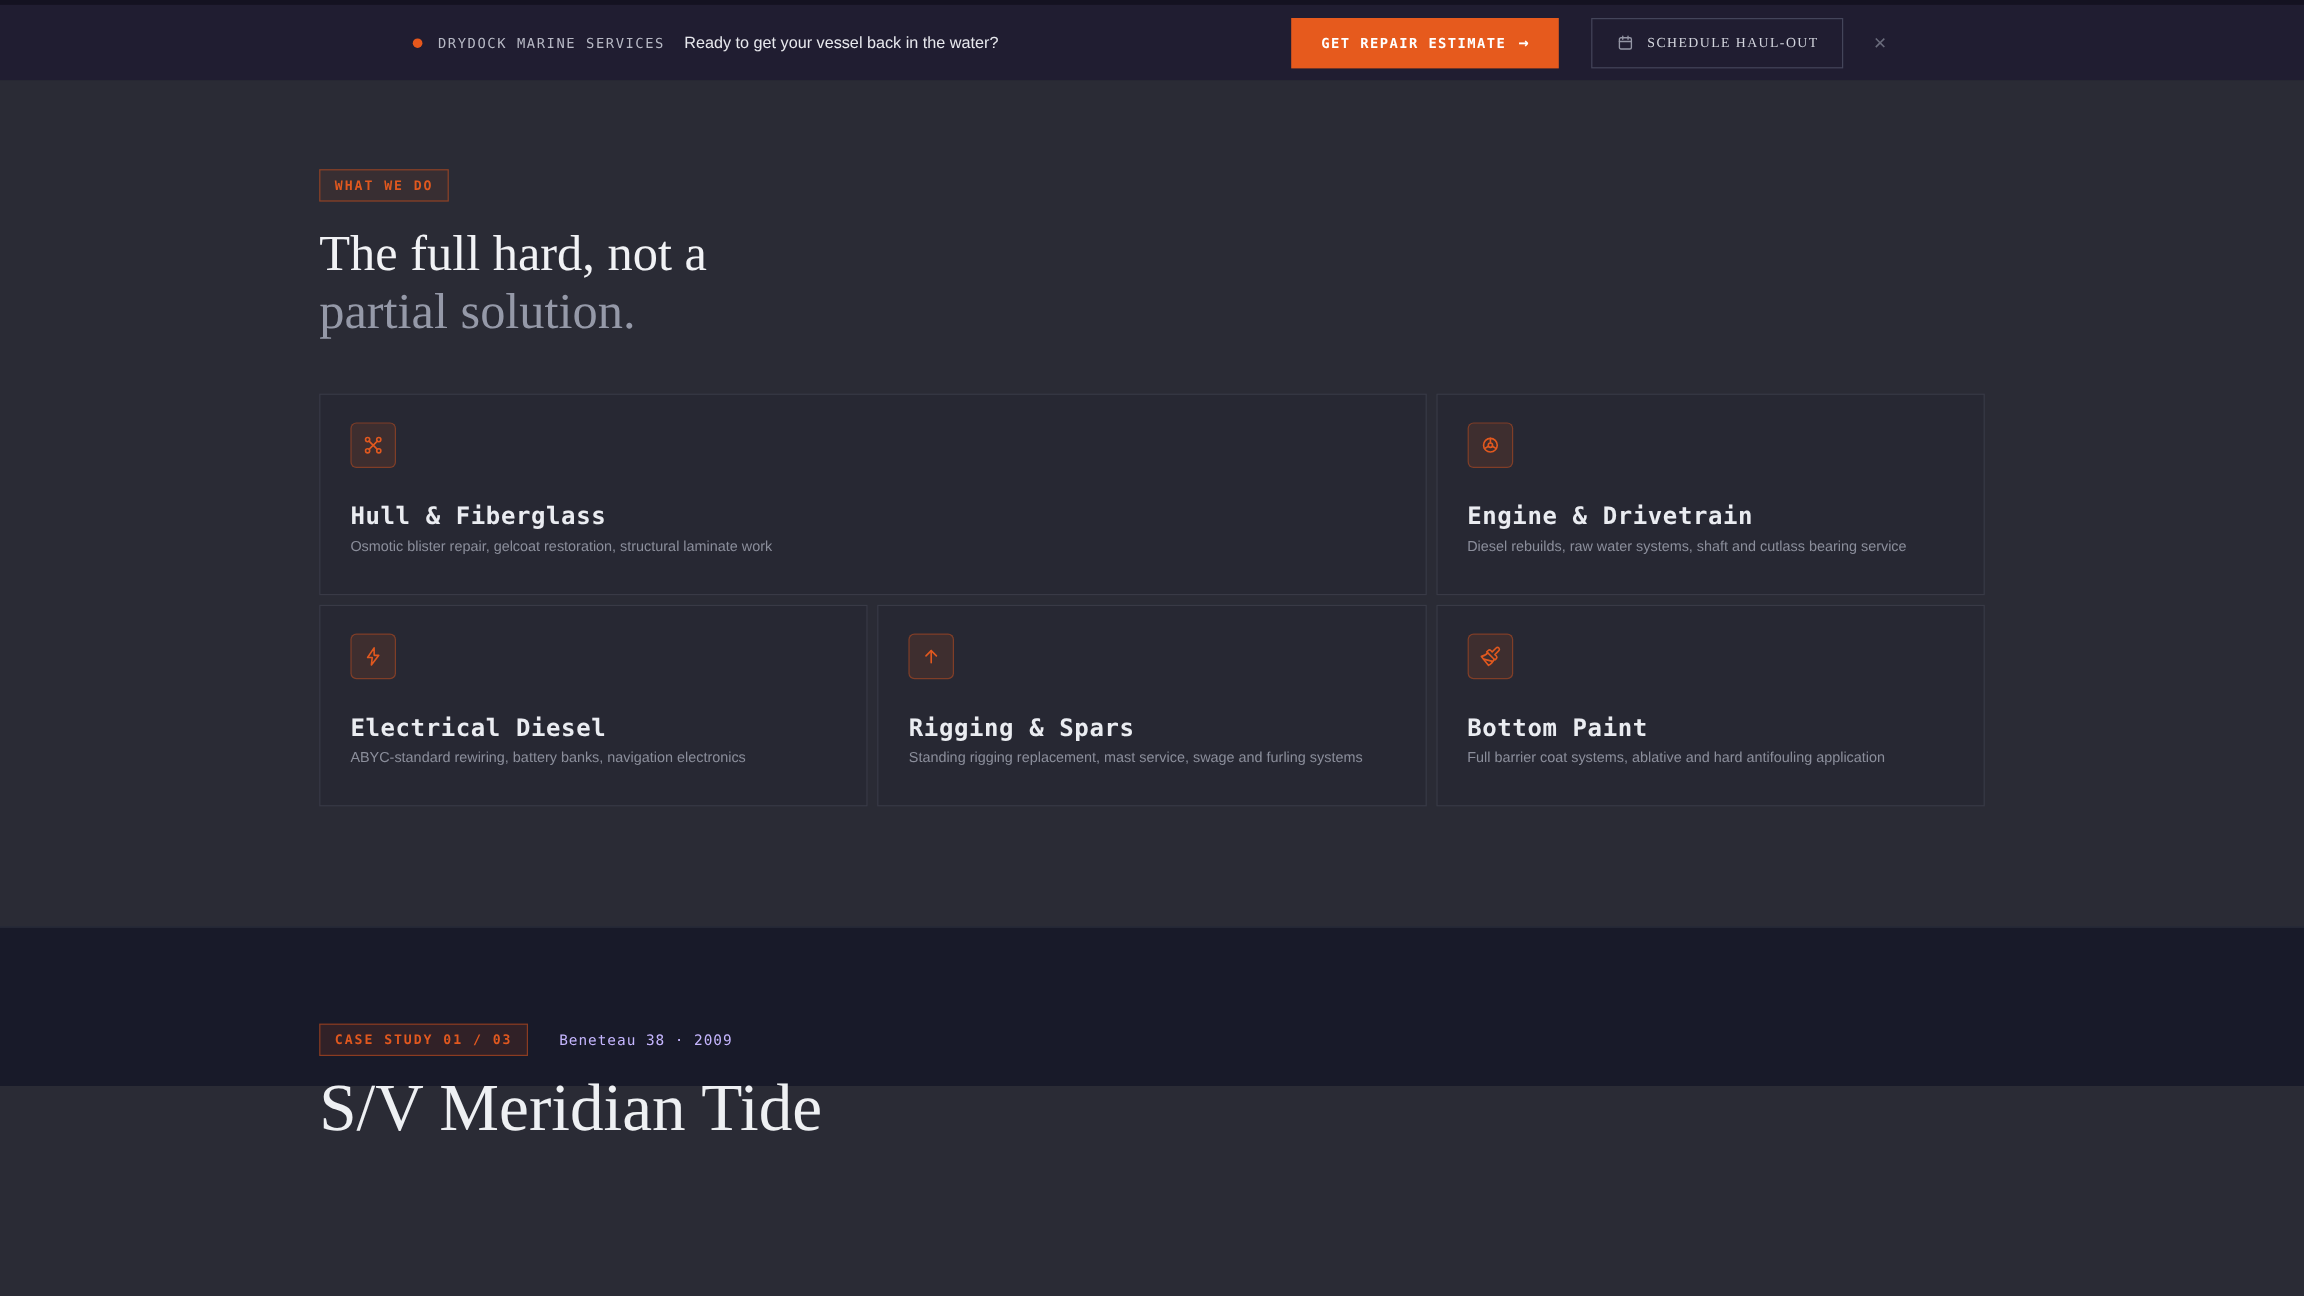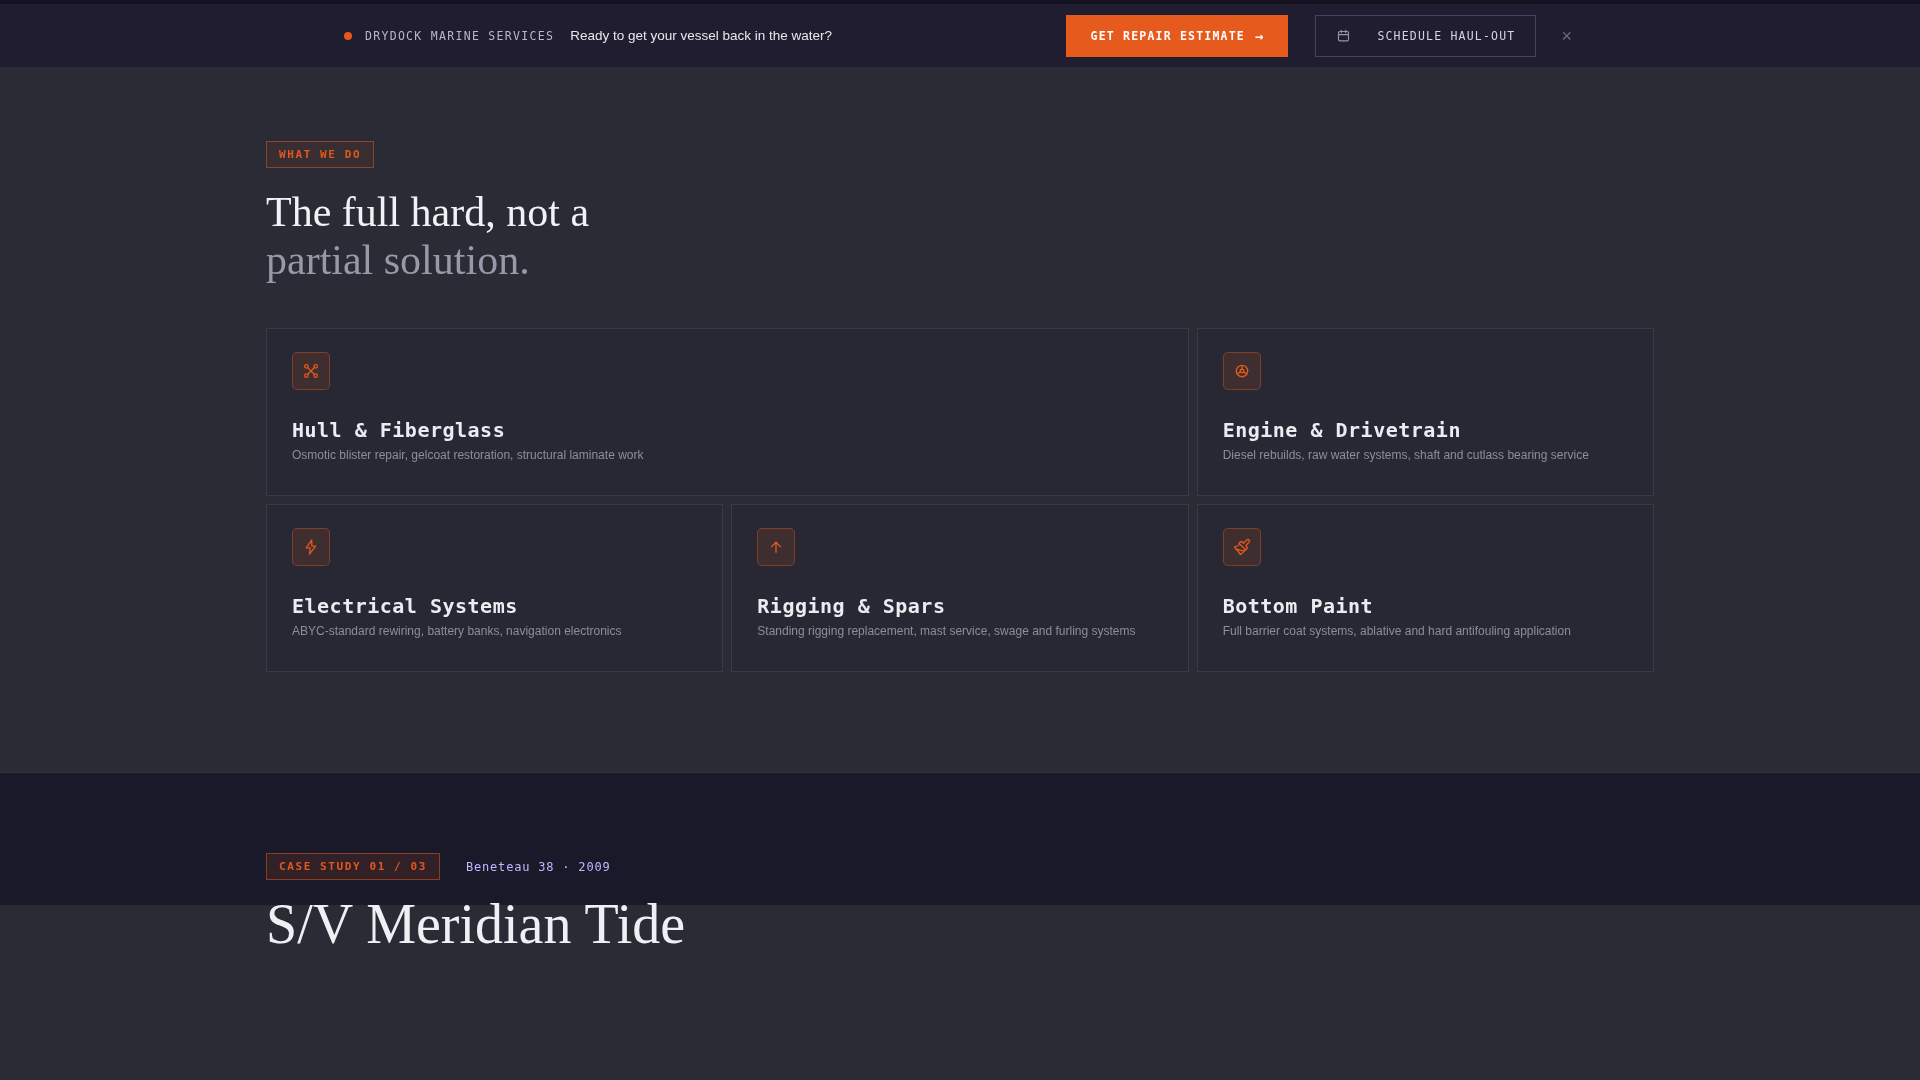--- a/index.html
+++ b/index.html
@@ -24,21 +24,21 @@
   }
   .topbar-inner{width:1232px;margin:0 auto;display:flex;align-items:center;}
   .brand{display:flex;align-items:center;}
   .brand-dot{width:8px;height:8px;border-radius:50%;background:#e6571c;margin-right:13px;flex:none;}
   .brand-name{font-family:var(--mono);font-size:11.5px;letter-spacing:1.3px;color:#b7b9c5;white-space:nowrap;}
   .tagline{margin-left:16px;font-size:13.5px;color:#e7e8ed;white-space:nowrap;}
   .topbar-actions{margin-left:auto;display:flex;align-items:center;}
   .btn{display:flex;align-items:center;height:42px;cursor:pointer;font-family:var(--mono);font-size:11.5px;letter-spacing:1.2px;white-space:nowrap;}
   .btn-primary{padding:0 25px;background:var(--accent);border:none;color:#fff;font-weight:700;gap:10px;}
   .btn-primary .arrow{font-size:14px;letter-spacing:0;}
-  .btn-secondary{padding:0 20px;margin-left:27px;background:transparent;border:1px solid #44455a;color:#d3d5de;gap:26px;}
+  .btn-secondary{padding:0 20px;margin-left:27px;background:transparent;border:1px solid #44455a;color:#d3d5de;gap:11px;font-family:Liberation Serif, serif;}
   .btn-secondary .cal{display:flex;color:#9496a5;}
   .close-btn{margin-left:21px;background:none;border:none;color:#6a6c7c;font-size:18px;line-height:1;cursor:pointer;padding:4px;font-family:var(--sans);}
 
   
   .container{width:1388px;margin:0 auto;}
   .services{padding:74px 0 100px;background:#2a2b35;}
   .kicker{
     display:inline-block;padding:6px 12px;
     border:1px solid rgba(230,87,28,.5);background:rgba(230,87,28,.08);
     color:#e0581f;font-family:var(--mono);font-weight:700;font-size:11px;letter-spacing:1.6px;
@@ -142,21 +142,21 @@
   </div>
 
   <div class="card">
     <div class="icon-box">
       <span class="svg-slot">
               <svg viewBox="0 0 24 24" width="18" height="18" fill="none" stroke="currentColor" stroke-width="1.8" stroke-linecap="round" stroke-linejoin="round">
                 <path d="M13 2.5 5.8 13.2h5.1L10 21.5l8.2-10.7h-5.1l-.1-8.3Z"></path>
               </svg>
             </span>
     </div>
-    <div class="card-title">Electrical Systems</div>
+    <div class="card-title">Electrical Diesel</div>
     <div class="card-desc">ABYC-standard rewiring, battery banks, navigation electronics</div>
   </div>
 
   <div class="card">
     <div class="icon-box">
       <span class="svg-slot">
               <svg viewBox="0 0 24 24" width="18" height="18" fill="none" stroke="currentColor" stroke-width="1.8" stroke-linecap="round" stroke-linejoin="round">
                 <path d="M12 19V5.6"></path>
                 <path d="M6.2 11.4 12 5.6l5.8 5.8"></path>
               </svg>

